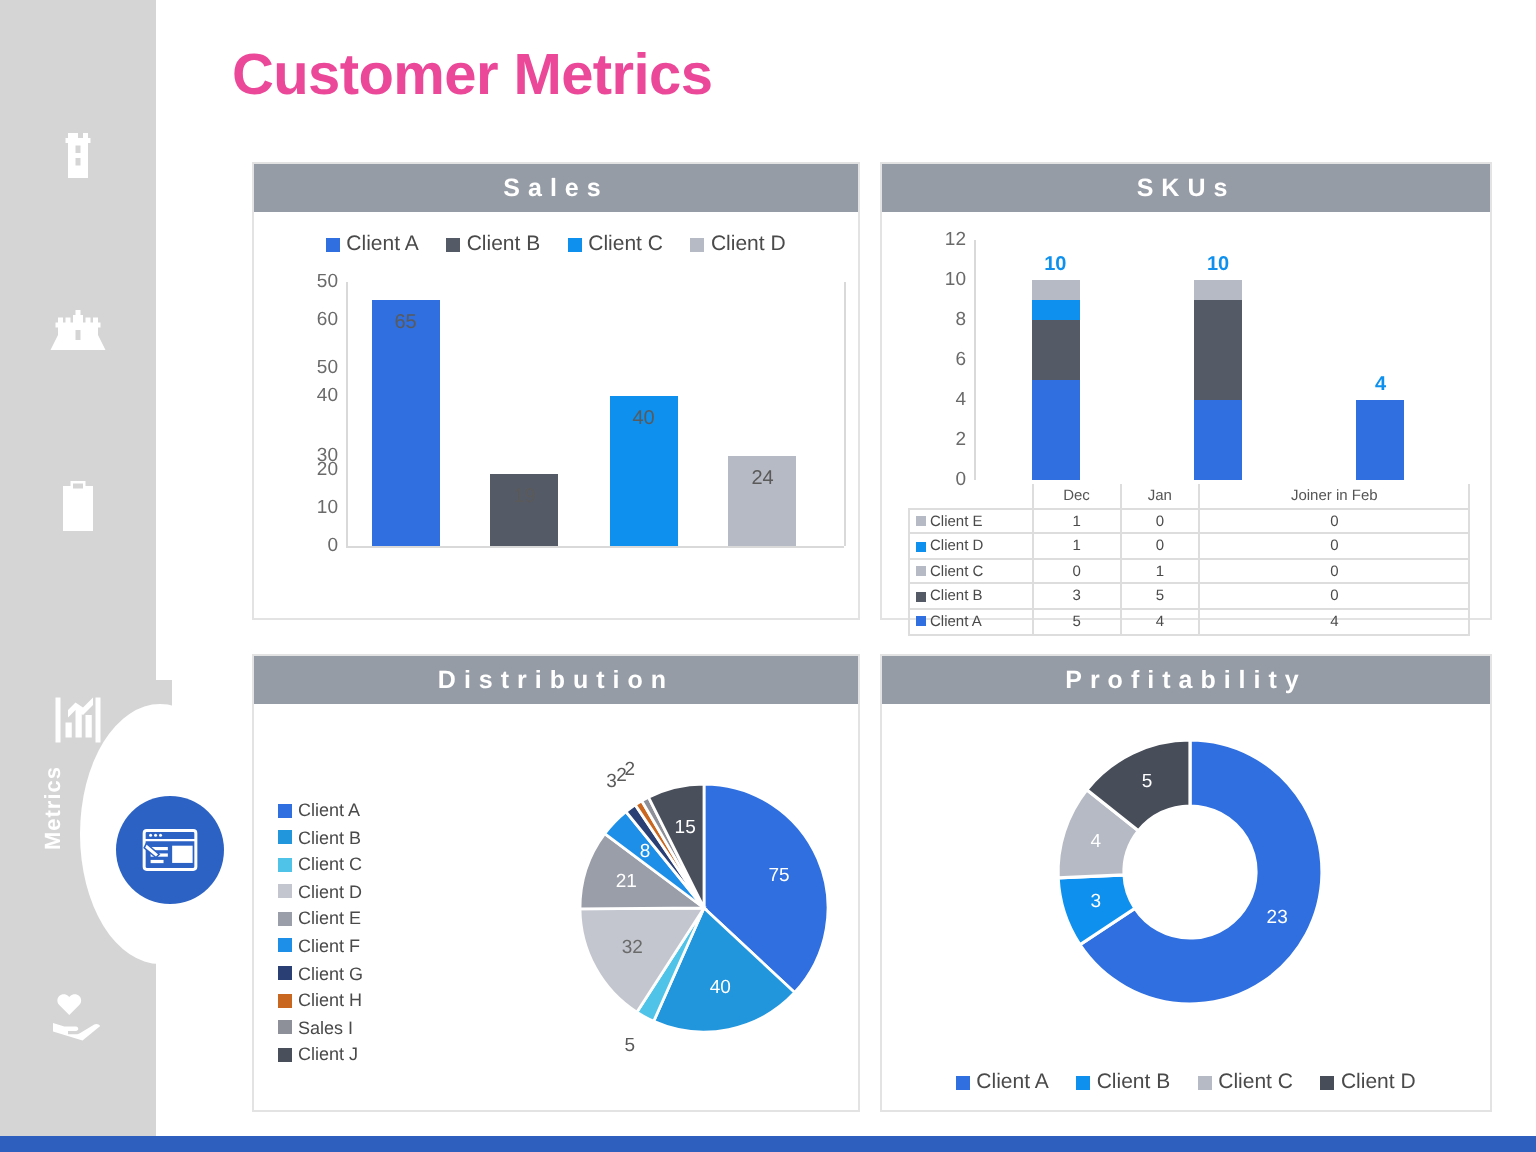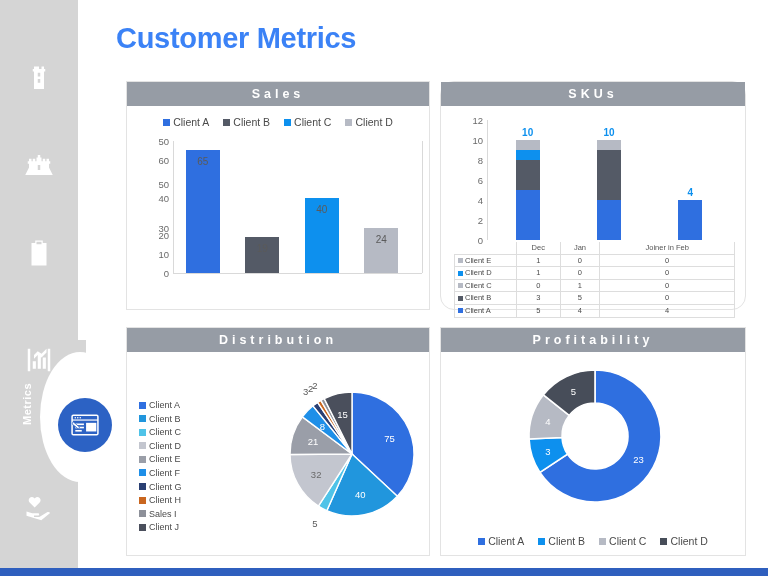--- a/index.html
+++ b/index.html
@@ -39,34 +39,34 @@
   }
   #metrics-badge{
     position:absolute;left:58px;top:398px;width:54px;height:54px;
     border-radius:50%;background:#2c62c4;
     display:flex;align-items:center;justify-content:center;
   }
   #metrics-badge svg{width:28px;height:28px;}
   
   #page-title{
     position:absolute;left:116px;top:22px;
-    font-size:29px;font-weight:bold;color:#3b82f6;letter-spacing:-0.3px;
+    font-size:29px;font-weight:bold;color:#ec4899;letter-spacing:-0.3px;
   }
   
   .panel{
     position:absolute;background:#ffffff;border:1px solid #e3e3e3;
     box-sizing:border-box;
   }
   .panel-head{
     height:24px;background:#969ca5;color:#ffffff;
     display:flex;align-items:center;justify-content:center;
     font-size:12.5px;font-weight:bold;letter-spacing:4px;
   }
   #panel-sales{left:126px;top:81px;width:304px;height:229px;}
-  #panel-skus{left:440px;top:81px;width:306px;height:229px;border-radius:14px;}
+  #panel-skus{left:440px;top:81px;width:306px;height:229px;}
   #panel-distribution{left:126px;top:327px;width:304px;height:229px;}
   #panel-profitability{left:440px;top:327px;width:306px;height:229px;}
   .panel-body{position:relative;width:100%;height:203px;}
   
   .legend-row{
     display:flex;align-items:center;justify-content:center;gap:14px;
     font-size:10.5px;color:#4a4a4a;
   }
   .legend-item{display:flex;align-items:center;gap:3px;white-space:nowrap;}
   .sw{width:7px;height:7px;display:inline-block;}

